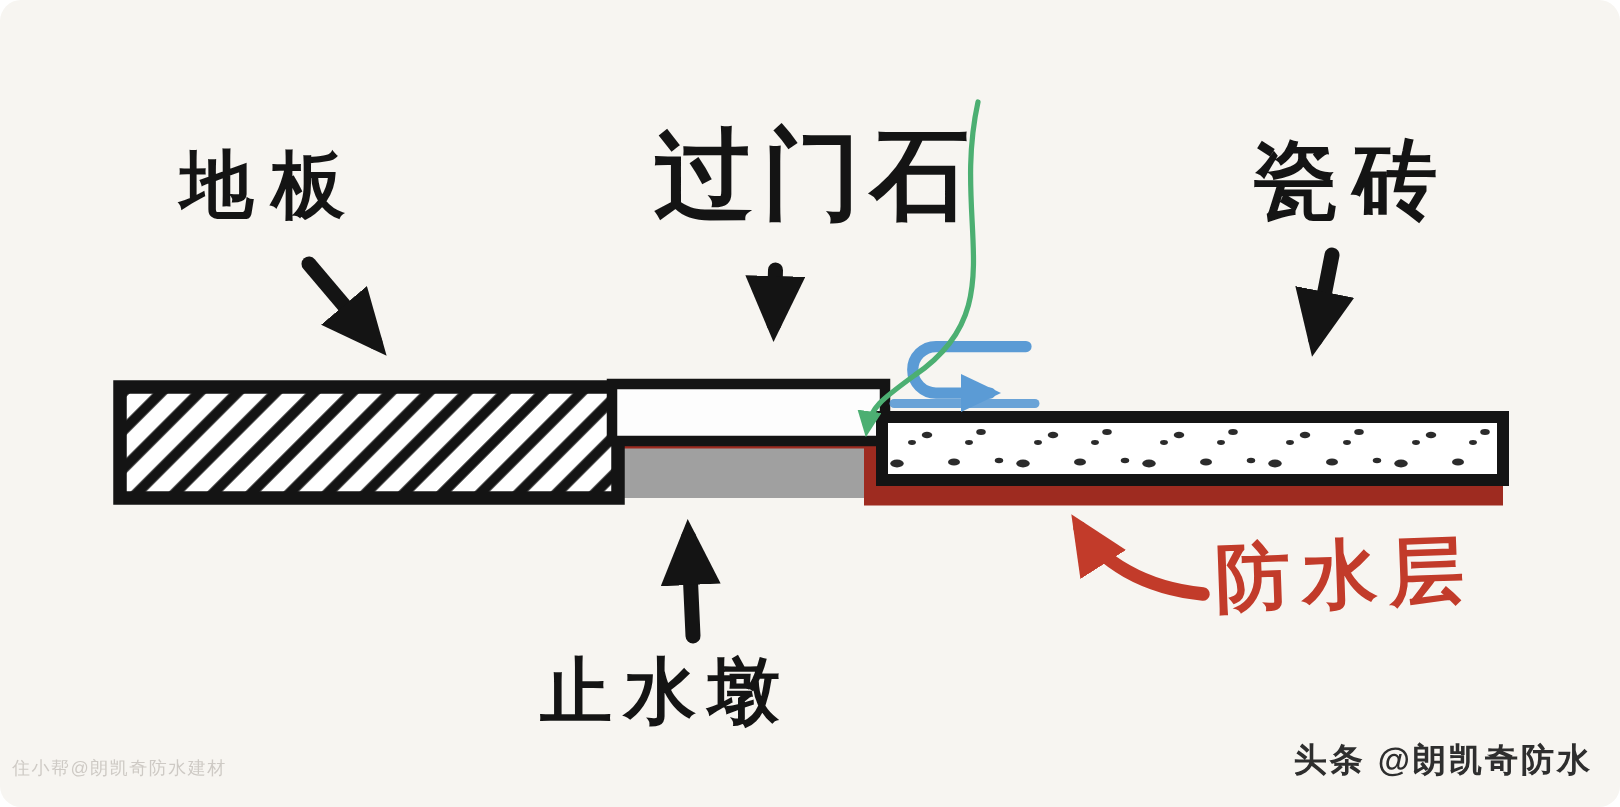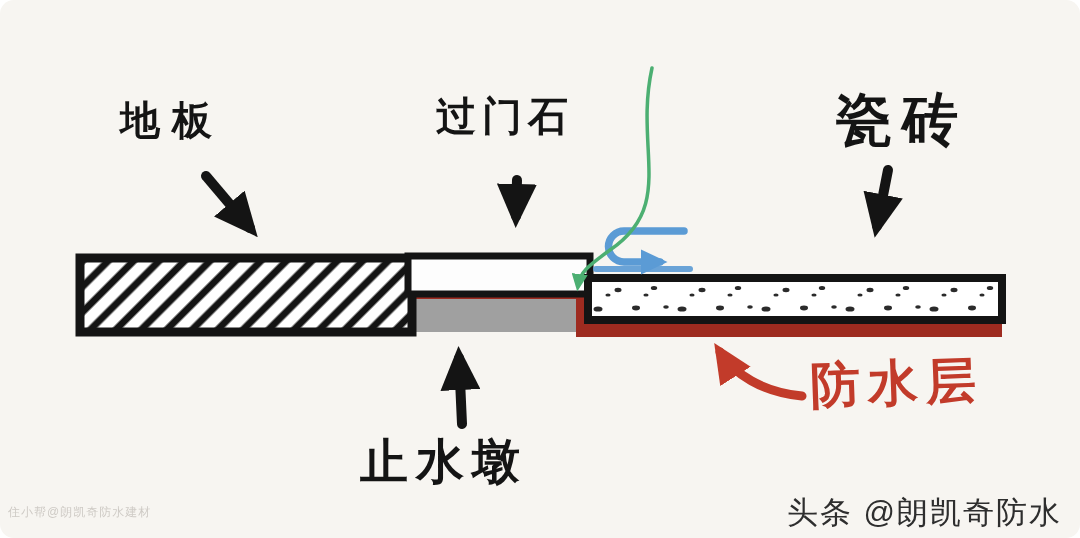--- a/index.html
+++ b/index.html
@@ -14,30 +14,30 @@
   }
   #diagram-svg { position: absolute; left: 0; top: 0; }
   .label {
     position: absolute;
     font-weight: 800;
     color: #141414;
     white-space: nowrap;
     line-height: 1;
     user-select: none;
   }
-  .label-floorboard { left: 120px; top: 100px; font-size: 40px; letter-spacing: 12px; }
-  .label-threshold  { left: 436px; top: 96px;  font-size: 40px; letter-spacing: 6px; }
+  .label-floorboard { left: 120px; top: 100px; font-size: 49px; letter-spacing: 12px; }
+  .label-threshold  { left: 436px; top: 83px;  font-size: 66px; letter-spacing: 6px; }
   .label-tile       { left: 836px; top: 96px;  font-size: 56px; letter-spacing: 10px; font-family: Liberation Mono, monospace; }
   .label-pier       { left: 360px; top: 438px; font-size: 48px; letter-spacing: 8px; text-align: right; }
   .label-waterproof { left: 810px; top: 358px; font-size: 50px; letter-spacing: 8px;
                       color: #c23b2a; transform: rotate(-2deg); }
   .watermark-left   { position: absolute; left: 8px; top: 504px; font-size: 12px;
                       color: #b9b4ae; opacity: 0.65; letter-spacing: 1px; }
-  .watermark-right  { position: absolute; right: 18px; top: 492px; font-size: 31px;
-                      font-weight: 400; color: #2e2e2e; letter-spacing: 2px; margin-left: 12px; }
+  .watermark-right  { position: absolute; right: 18px; top: 492px; font-size: 22px;
+                      font-weight: 700; color: #2e2e2e; letter-spacing: 2px; margin-left: 12px; }
 </style>
 </head>
 <body>
 
 <div id="stage">
 
   <svg id="diagram-svg" width="1080" height="538" viewBox="0 0 1080 538">
     <defs>
       <pattern id="hatch" patternUnits="userSpaceOnUse" width="18" height="18" patternTransform="rotate(45)">
         <rect width="18" height="18" fill="#ffffff"></rect>

